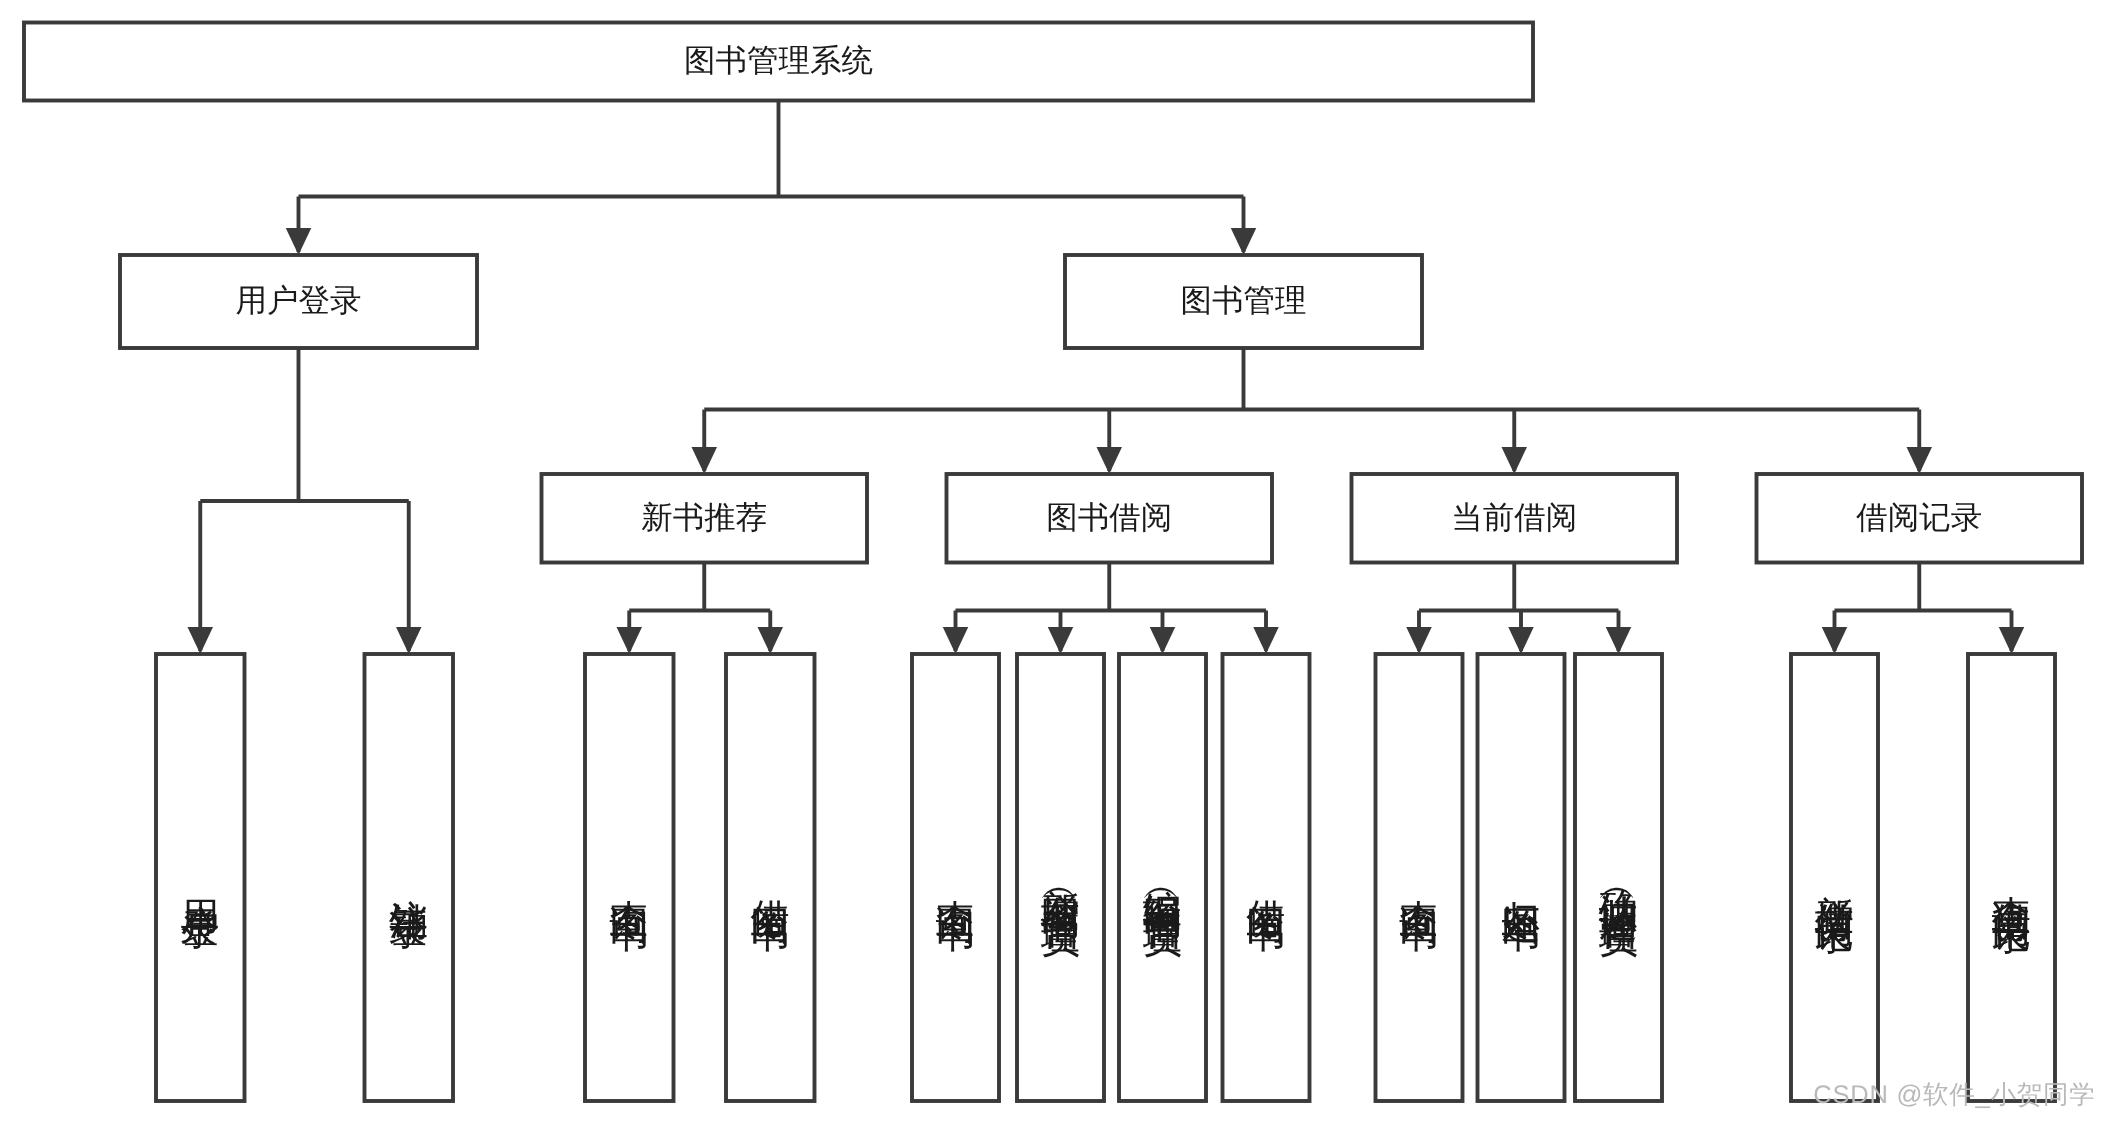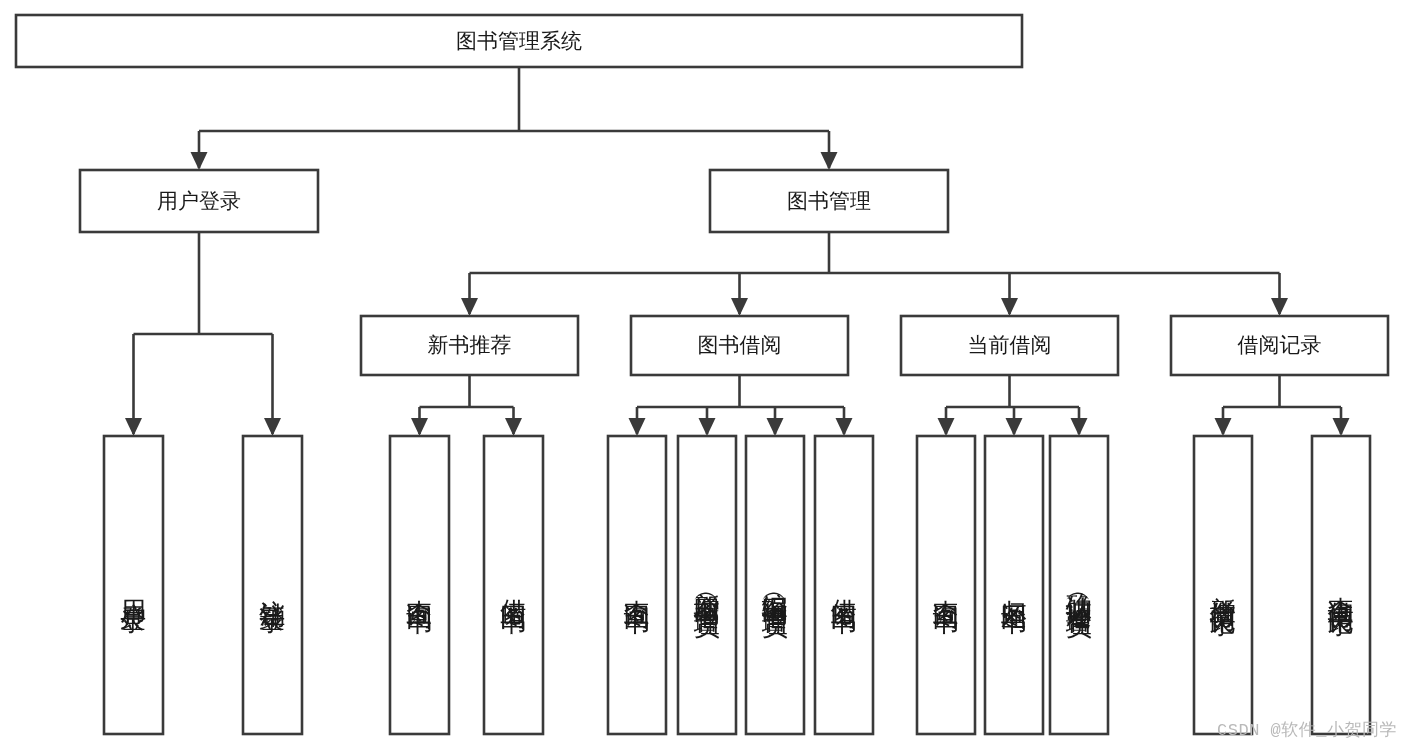--- a/index.html
+++ b/index.html
@@ -62,21 +62,21 @@
     line-height: 1.18;
     letter-spacing: 3px;
     color: #1a1a1a;
     white-space: nowrap;
     text-align: center;
   }
   .watermark {
     position: absolute;
     right: 8px;
     bottom: 6px;
-    font-family: Liberation Mono, monospace;
+    font-family: Liberation Sans, sans-serif;
     font-size: 17px;
     color: #b9b9b9;
     letter-spacing: 0.5px;
     user-select: none;
   }
 </style>
 </head>
 <body>
 
 <div id="diagram-root">

